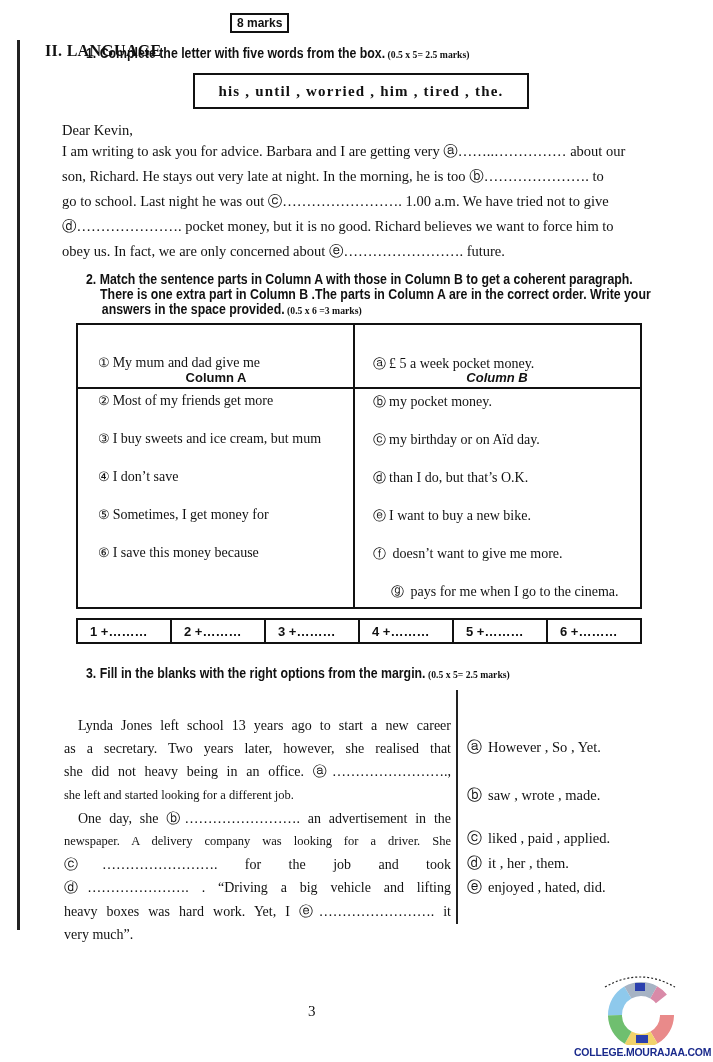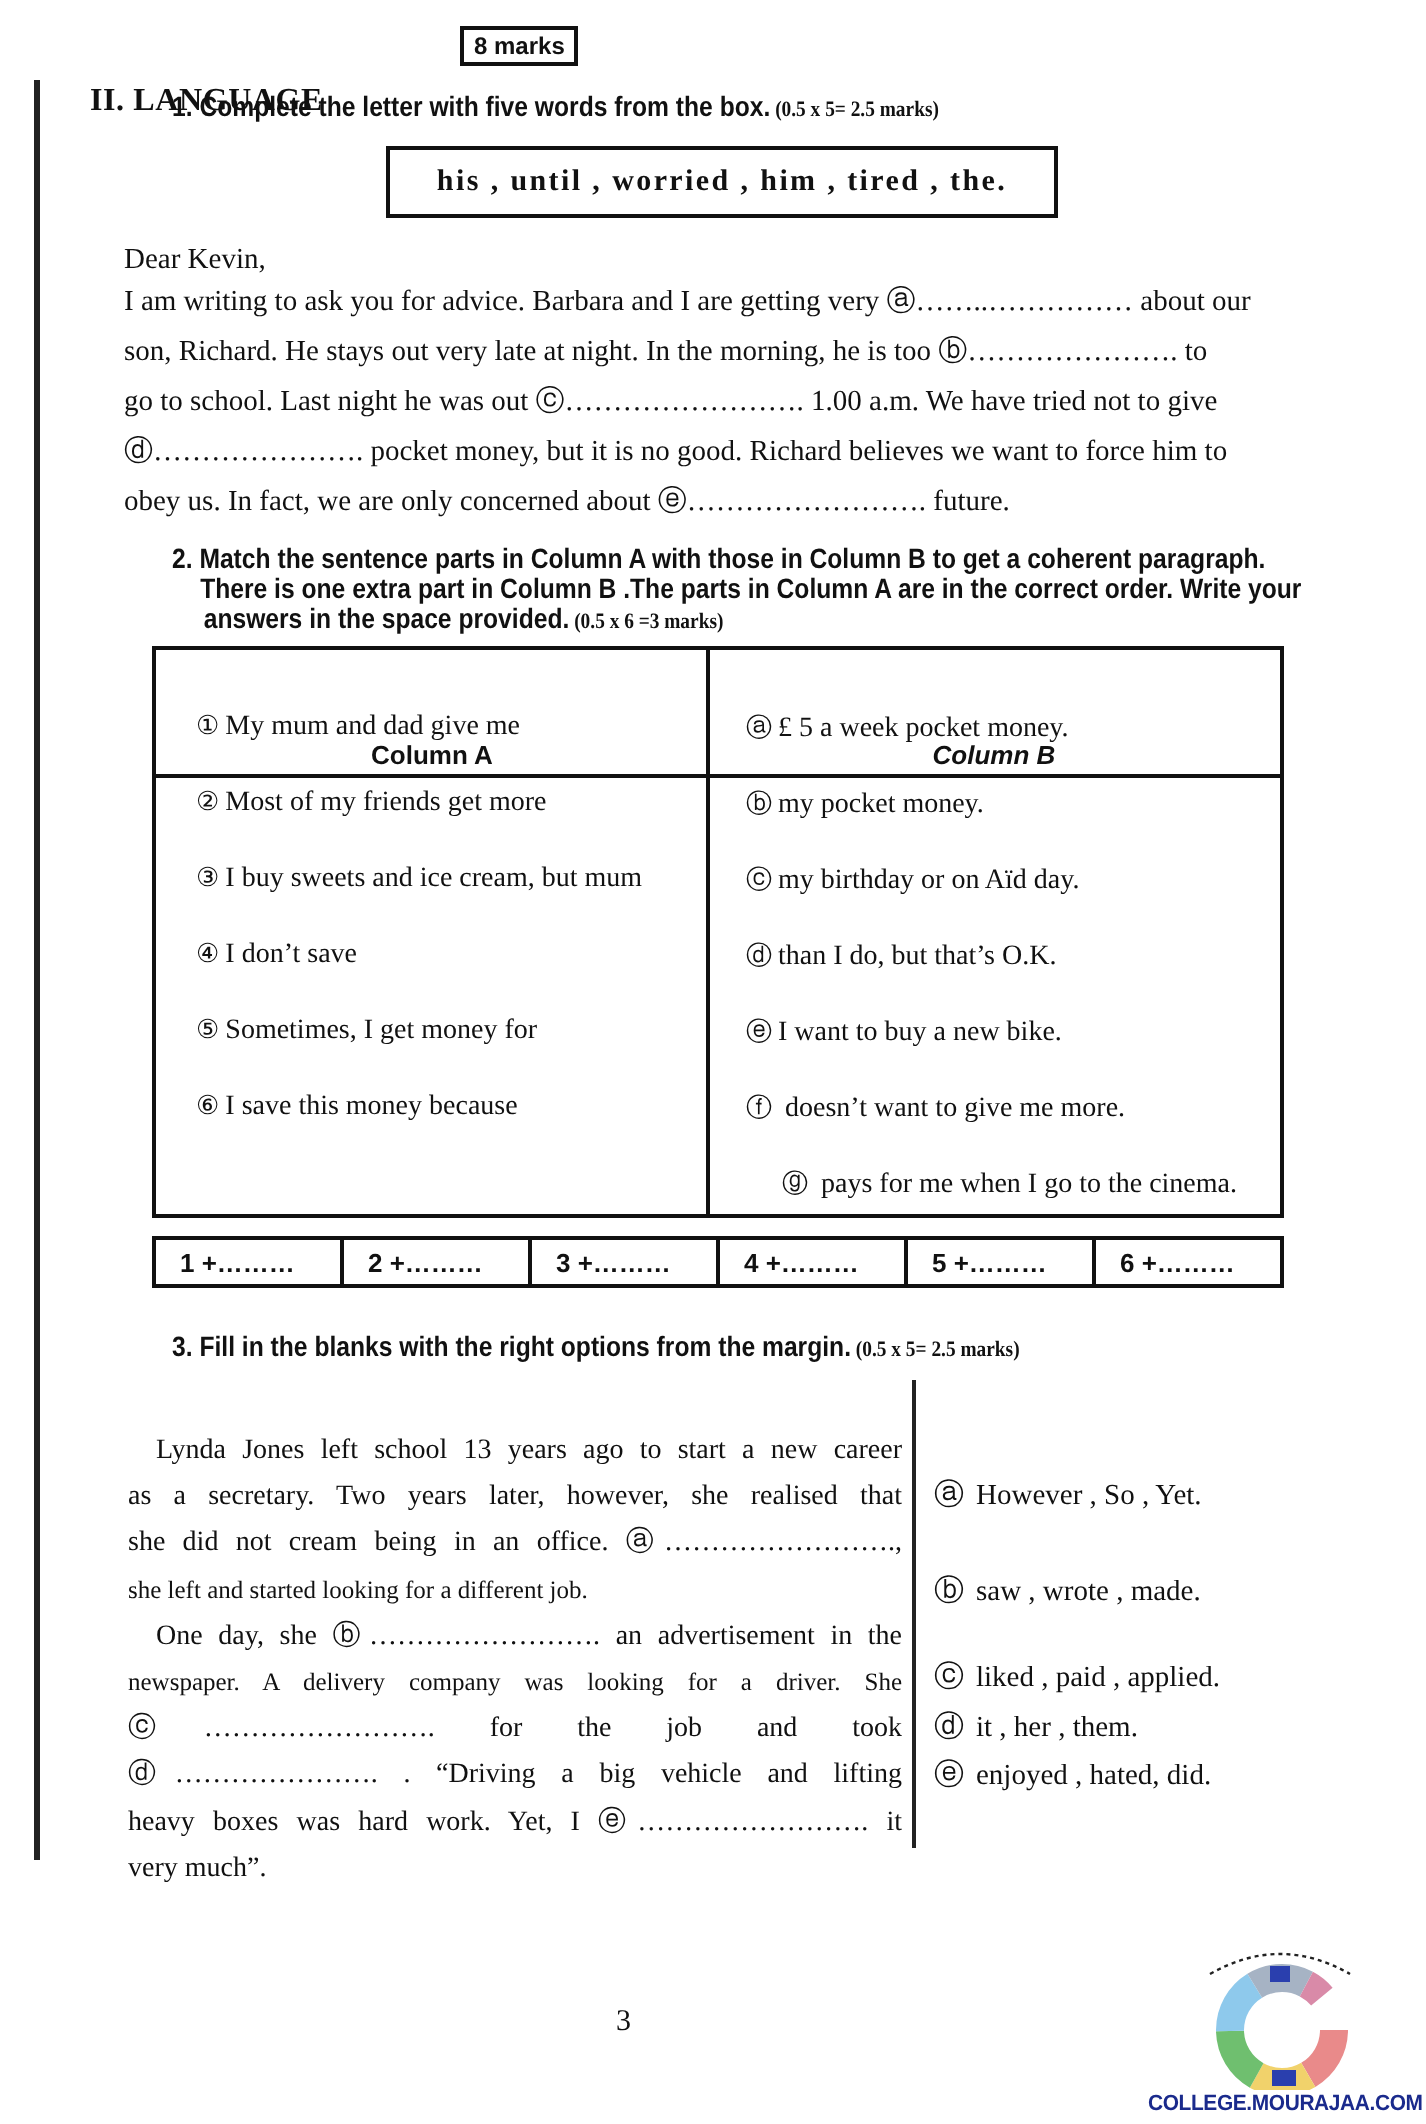--- a/index.html
+++ b/index.html
@@ -122,21 +122,21 @@
   <div class="ans-cell">6 +………</div>
 </div>
 
 <div id="q3" class="abs q-line">
   <span>3.  Fill in the blanks with the right options from the margin.</span><span class="q-marks">  (0.5  x  5=  2.5  marks)</span>
 </div>
 
 <div id="passage" class="abs serif">
   <span class="pl indent">Lynda Jones left school 13 years ago to start a new career</span>
   <span class="pl">as a secretary. Two years later, however, she realised that</span>
-  <span class="pl">she did not cream being in an office. ⓐ…………………….,</span>
+  <span class="pl">she did not heavy being in an office. ⓐ…………………….,</span>
   <span class="pl last small">she left and started looking for a different job.</span>
   <span class="pl indent">One day, she ⓑ……………………. an advertisement in the</span>
   <span class="pl small">newspaper. A delivery company was looking for a driver. She</span>
   <span class="pl">ⓒ…………………….   for   the   job   and   took</span>
   <span class="pl">ⓓ…………………. . “Driving a big vehicle and lifting</span>
   <span class="pl">heavy boxes was hard work. Yet, I ⓔ……………………. it</span>
   <span class="pl last">very much”.</span>
 </div>
 <div id="passage-divider" class="abs"></div>
 

